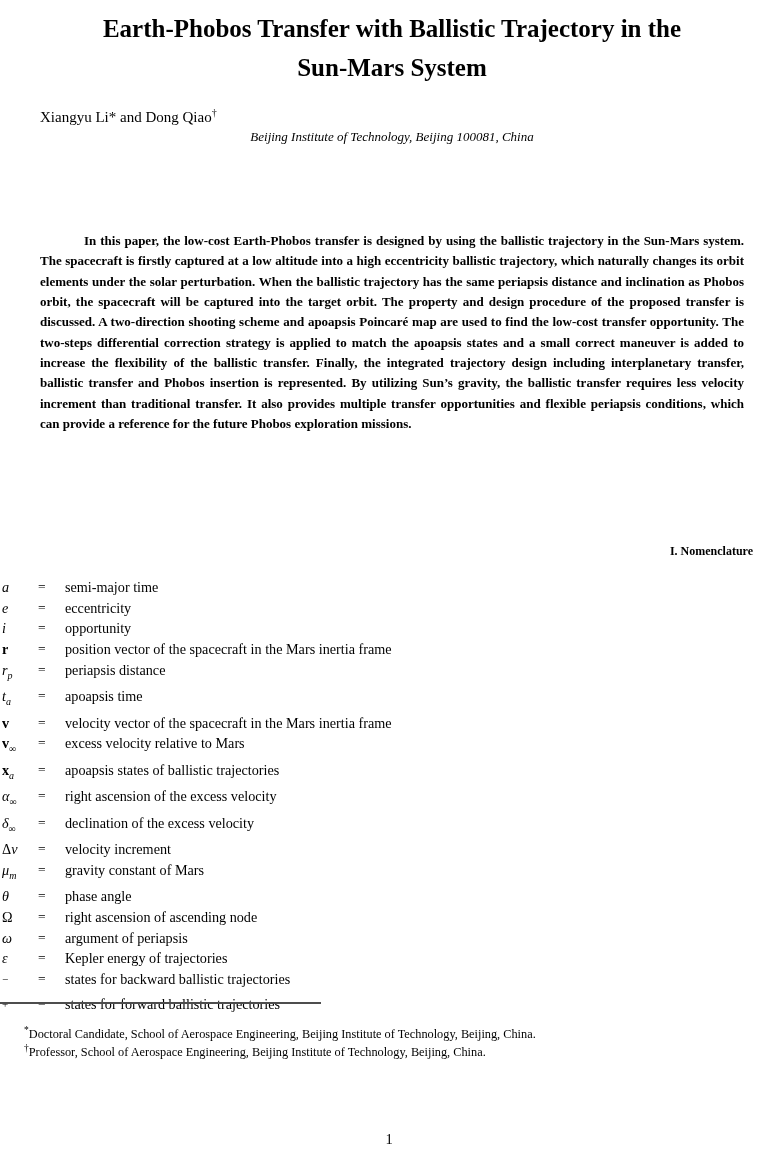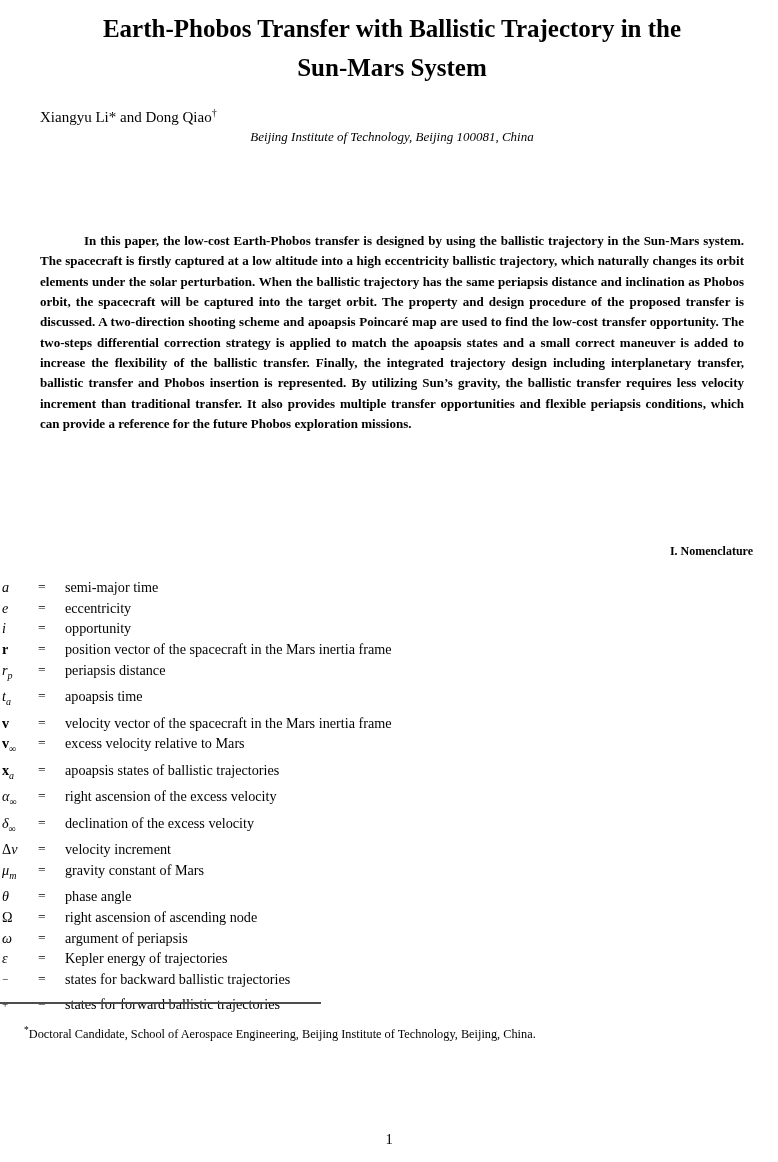--- a/index.html
+++ b/index.html
@@ -196,17 +196,18 @@
       <span class="nom-eq">=</span>
       <span class="nom-def">states for forward ballistic trajectories</span>
     </div>
 
   </div>
 
   <div class="fn-rule"></div>
 
   <div class="footnotes">
     <div class="fn-line"><sup>*</sup><span>Doctoral Candidate, School of Aerospace Engineering, Beijing Institute of Technology, Beijing, China.</span></div>
+    <div class="fn-line"><sup>†</sup><span>Professor, School of Aerospace Engineering, Beijing Institute of Technology, Beijing, China.</span></div>
   </div>
 
   <div class="pagenum">1</div>
 
 </div>
 
 </body></html>

